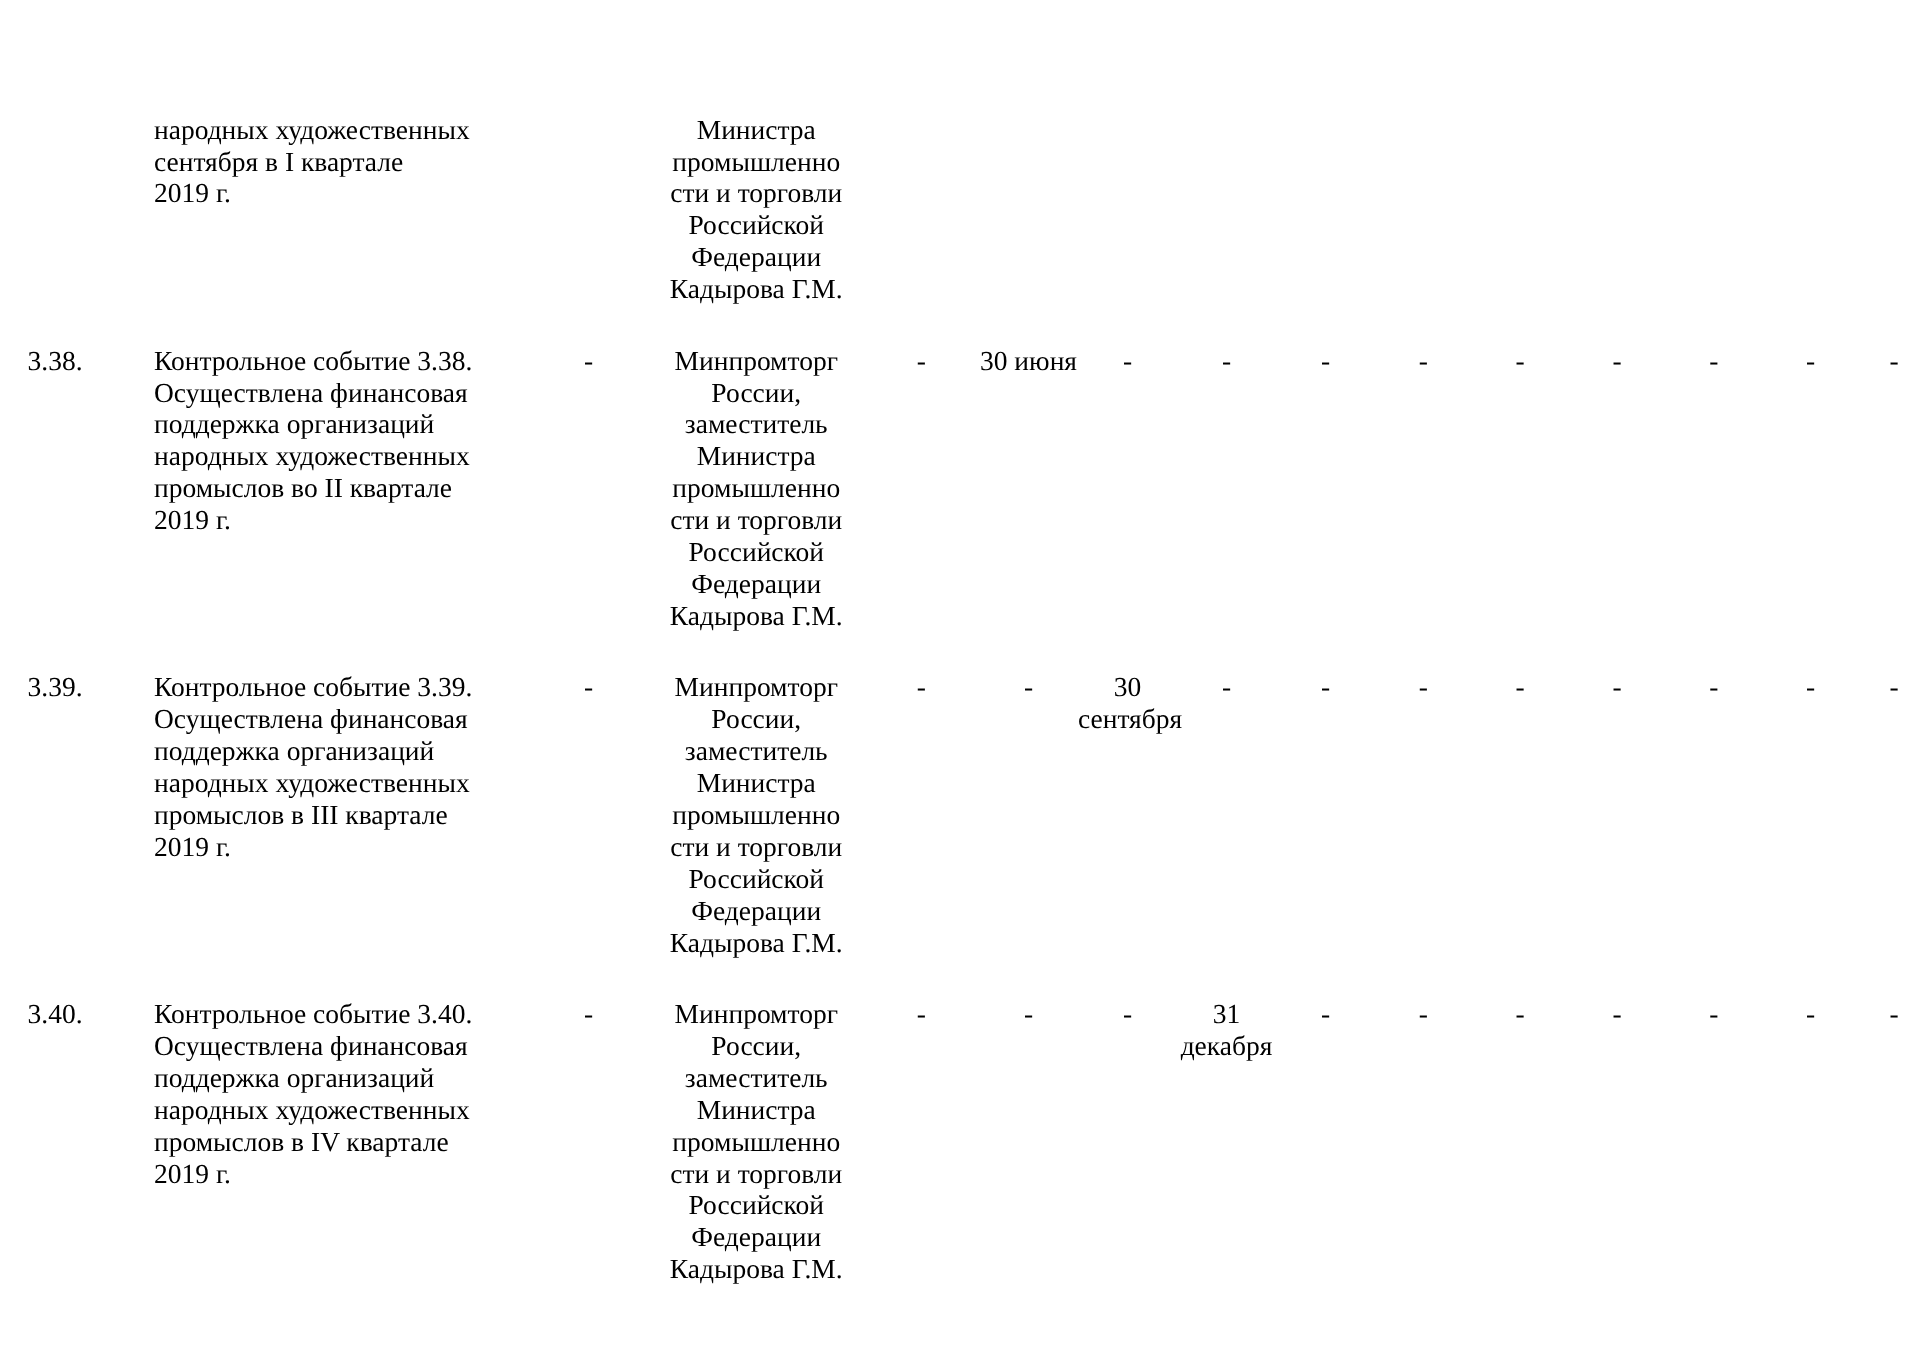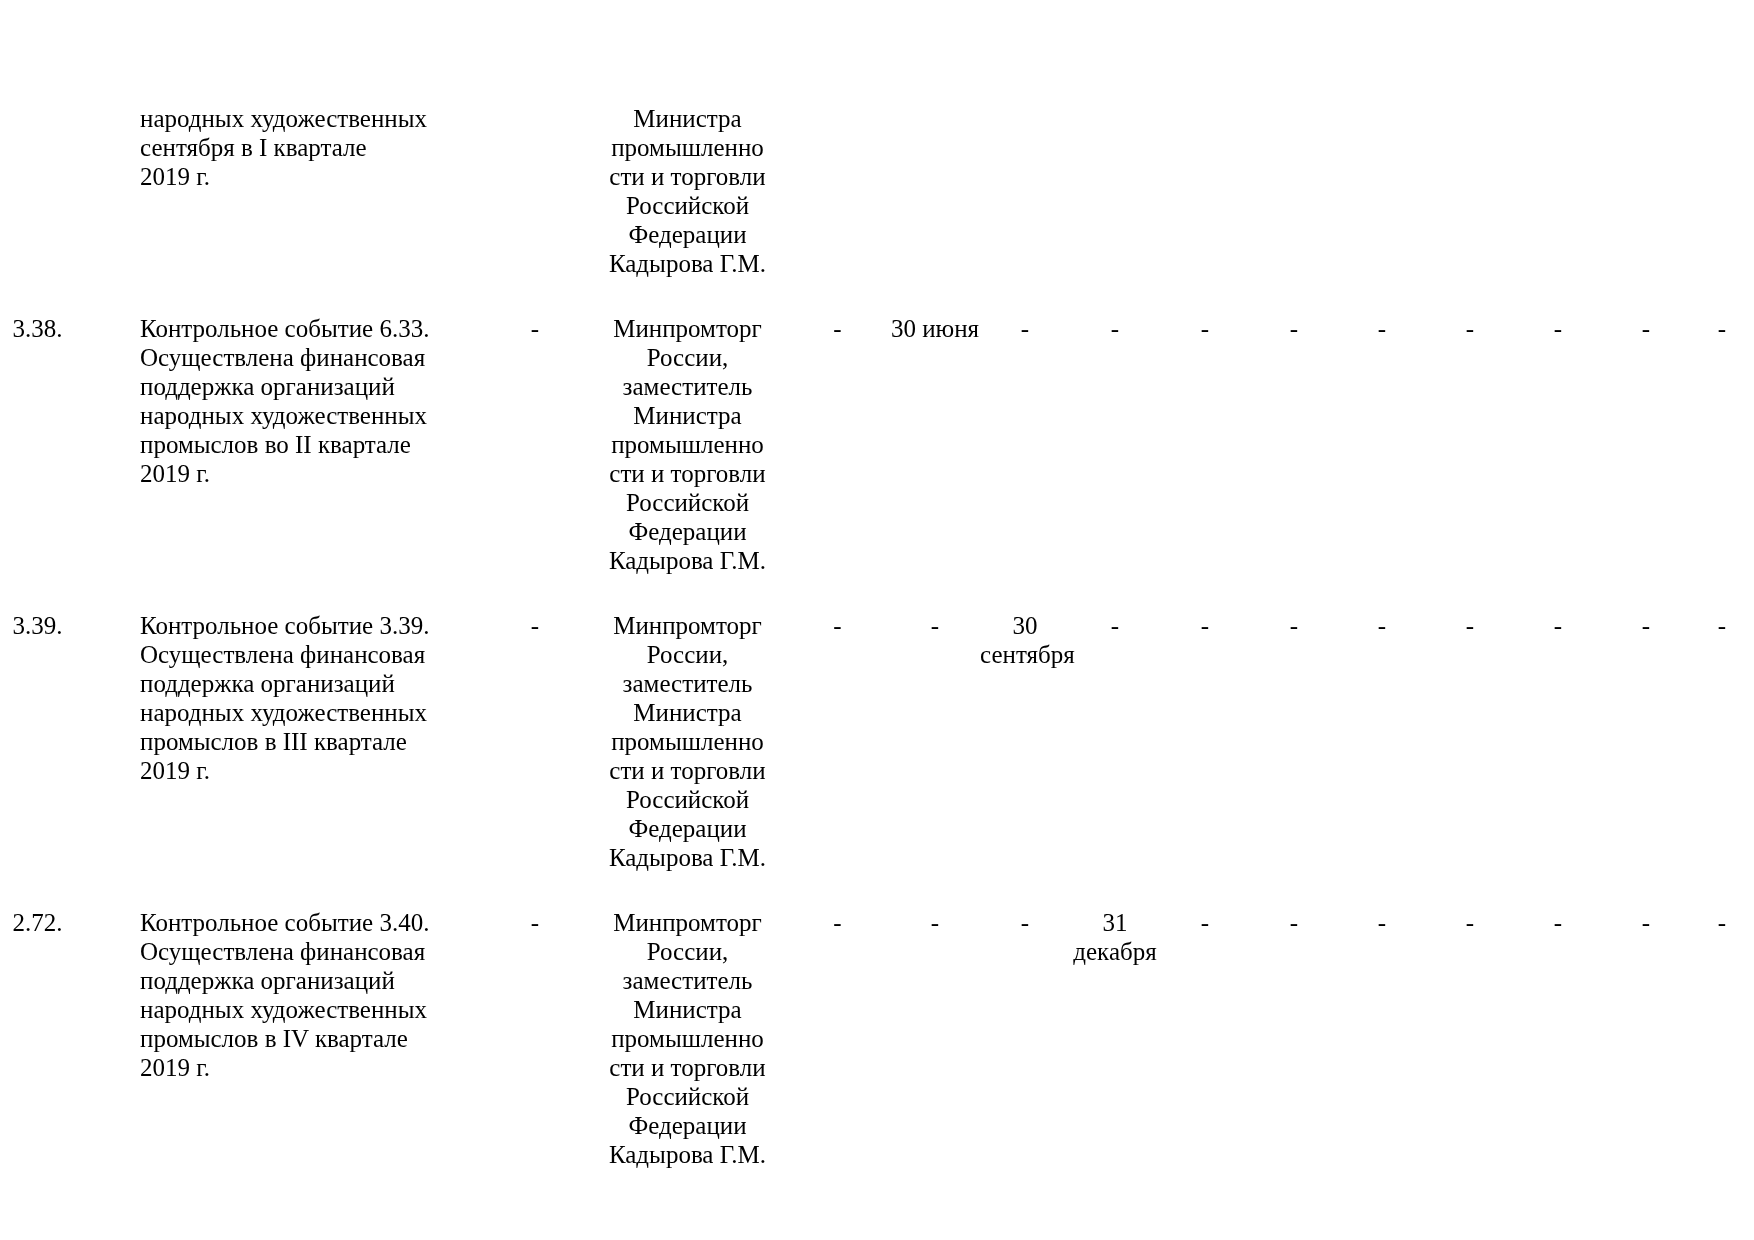--- a/index.html
+++ b/index.html
@@ -45,21 +45,21 @@
   col.c-d5     { width: 90px; }
   col.c-d6     { width: 90px; }
   col.c-d7     { width: 88px; }
   col.c-d8     { width: 88px; }
   col.c-d9     { width: 88px; }
   col.c-d10    { width: 88px; }
   col.c-d11    { width: 88px; }
   col.c-d12    { width: 64px; }
 
   .num {
-    text-align: center;
+    text-align: right;
     white-space: nowrap;
   }
   .name {
     text-align: left;
   }
   .desc {
     text-align: center;
   }
   .mark {
     text-align: center;
@@ -136,21 +136,21 @@
           <td class="datecell"></td>
           <td class="datecell"></td>
         </tr>
         <tr class="row-spacer">
           <td colspan="17"></td>
         </tr>
         <tr class="data-row">
           <td class="num">3.38.</td>
           <td></td>
           <td class="name">
-            <div>Контрольное событие 6.33.</div>
+            <div>Контрольное событие 3.38.</div>
             <div>Осуществлена финансовая</div>
             <div>поддержка организаций</div>
             <div>народных художественных</div>
             <div>промыслов во II квартале</div>
             <div>2019 г.</div>
           </td>
           <td></td>
           <td class="mark">-</td>
           <td class="desc">
             <div>Минпромторг</div>
@@ -213,21 +213,21 @@
           <td class="datecell">-</td>
           <td class="datecell">-</td>
           <td class="datecell">-</td>
           <td class="datecell">-</td>
           <td class="datecell">-</td>
         </tr>
         <tr class="row-spacer">
           <td colspan="17"></td>
         </tr>
         <tr class="data-row">
-          <td class="num">2.72.</td>
+          <td class="num">3.40.</td>
           <td></td>
           <td class="name">
             <div>Контрольное событие 3.40.</div>
             <div>Осуществлена финансовая</div>
             <div>поддержка организаций</div>
             <div>народных художественных</div>
             <div>промыслов в IV квартале</div>
             <div>2019 г.</div>
           </td>
           <td></td>

